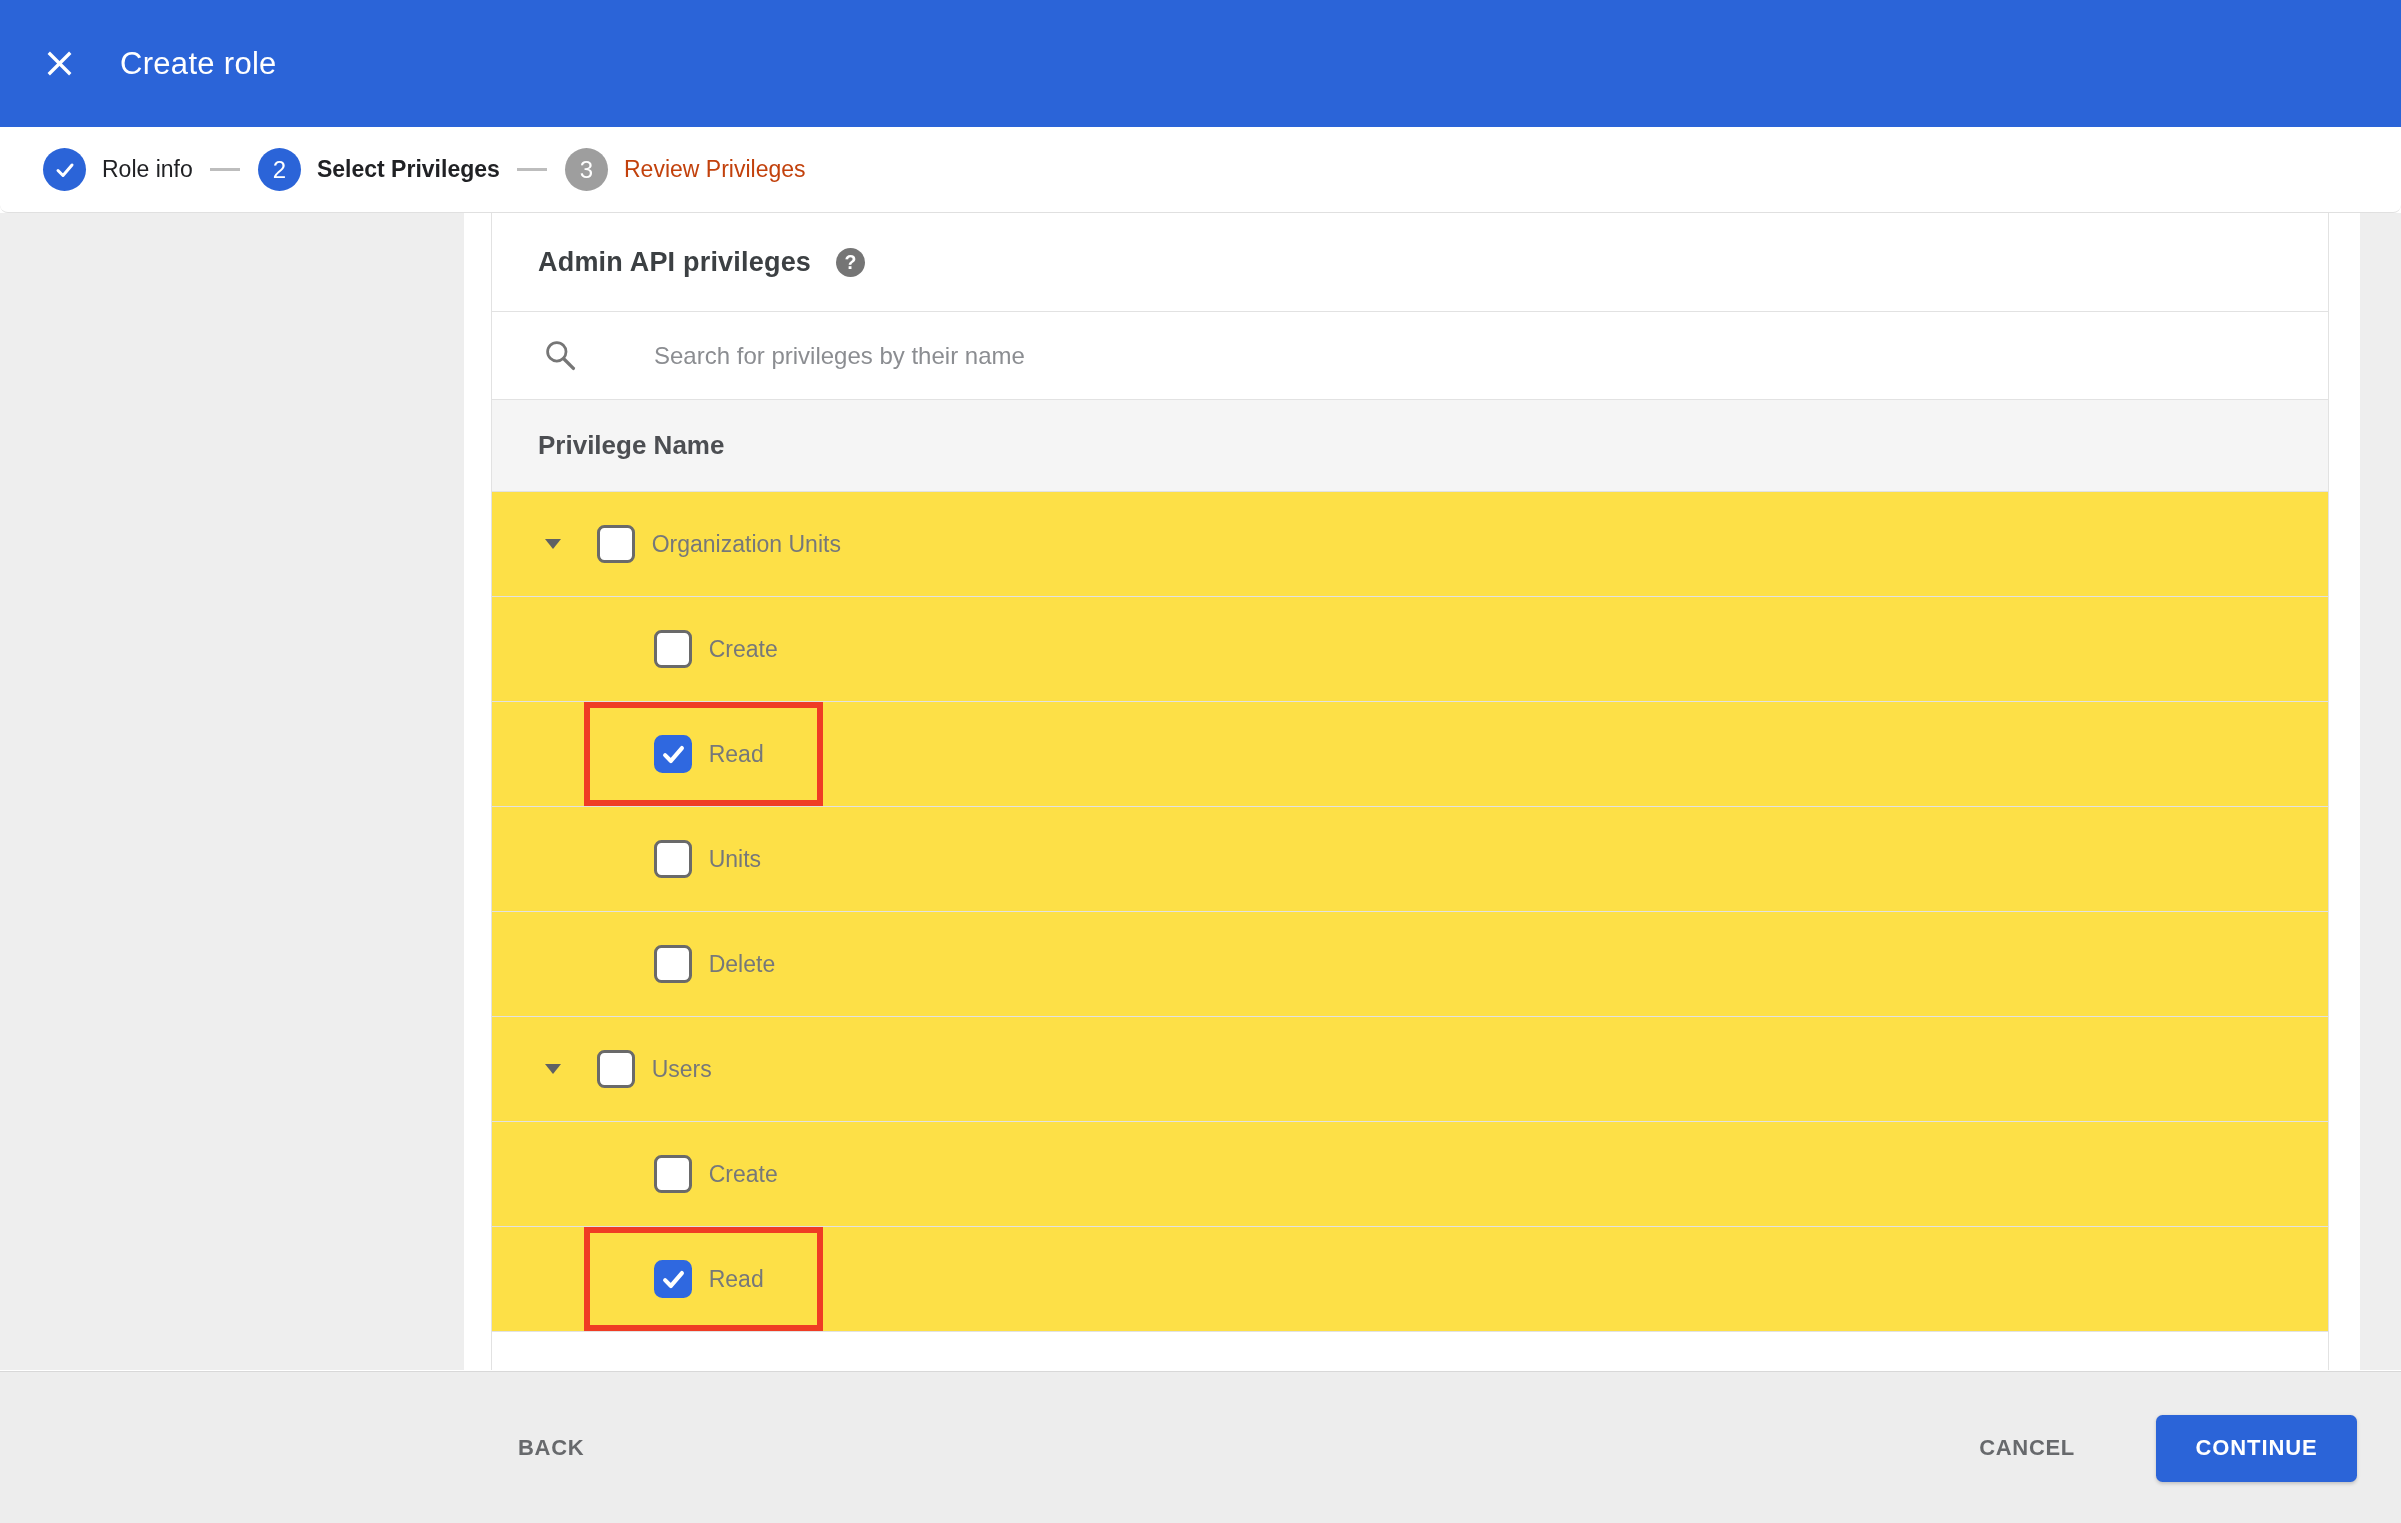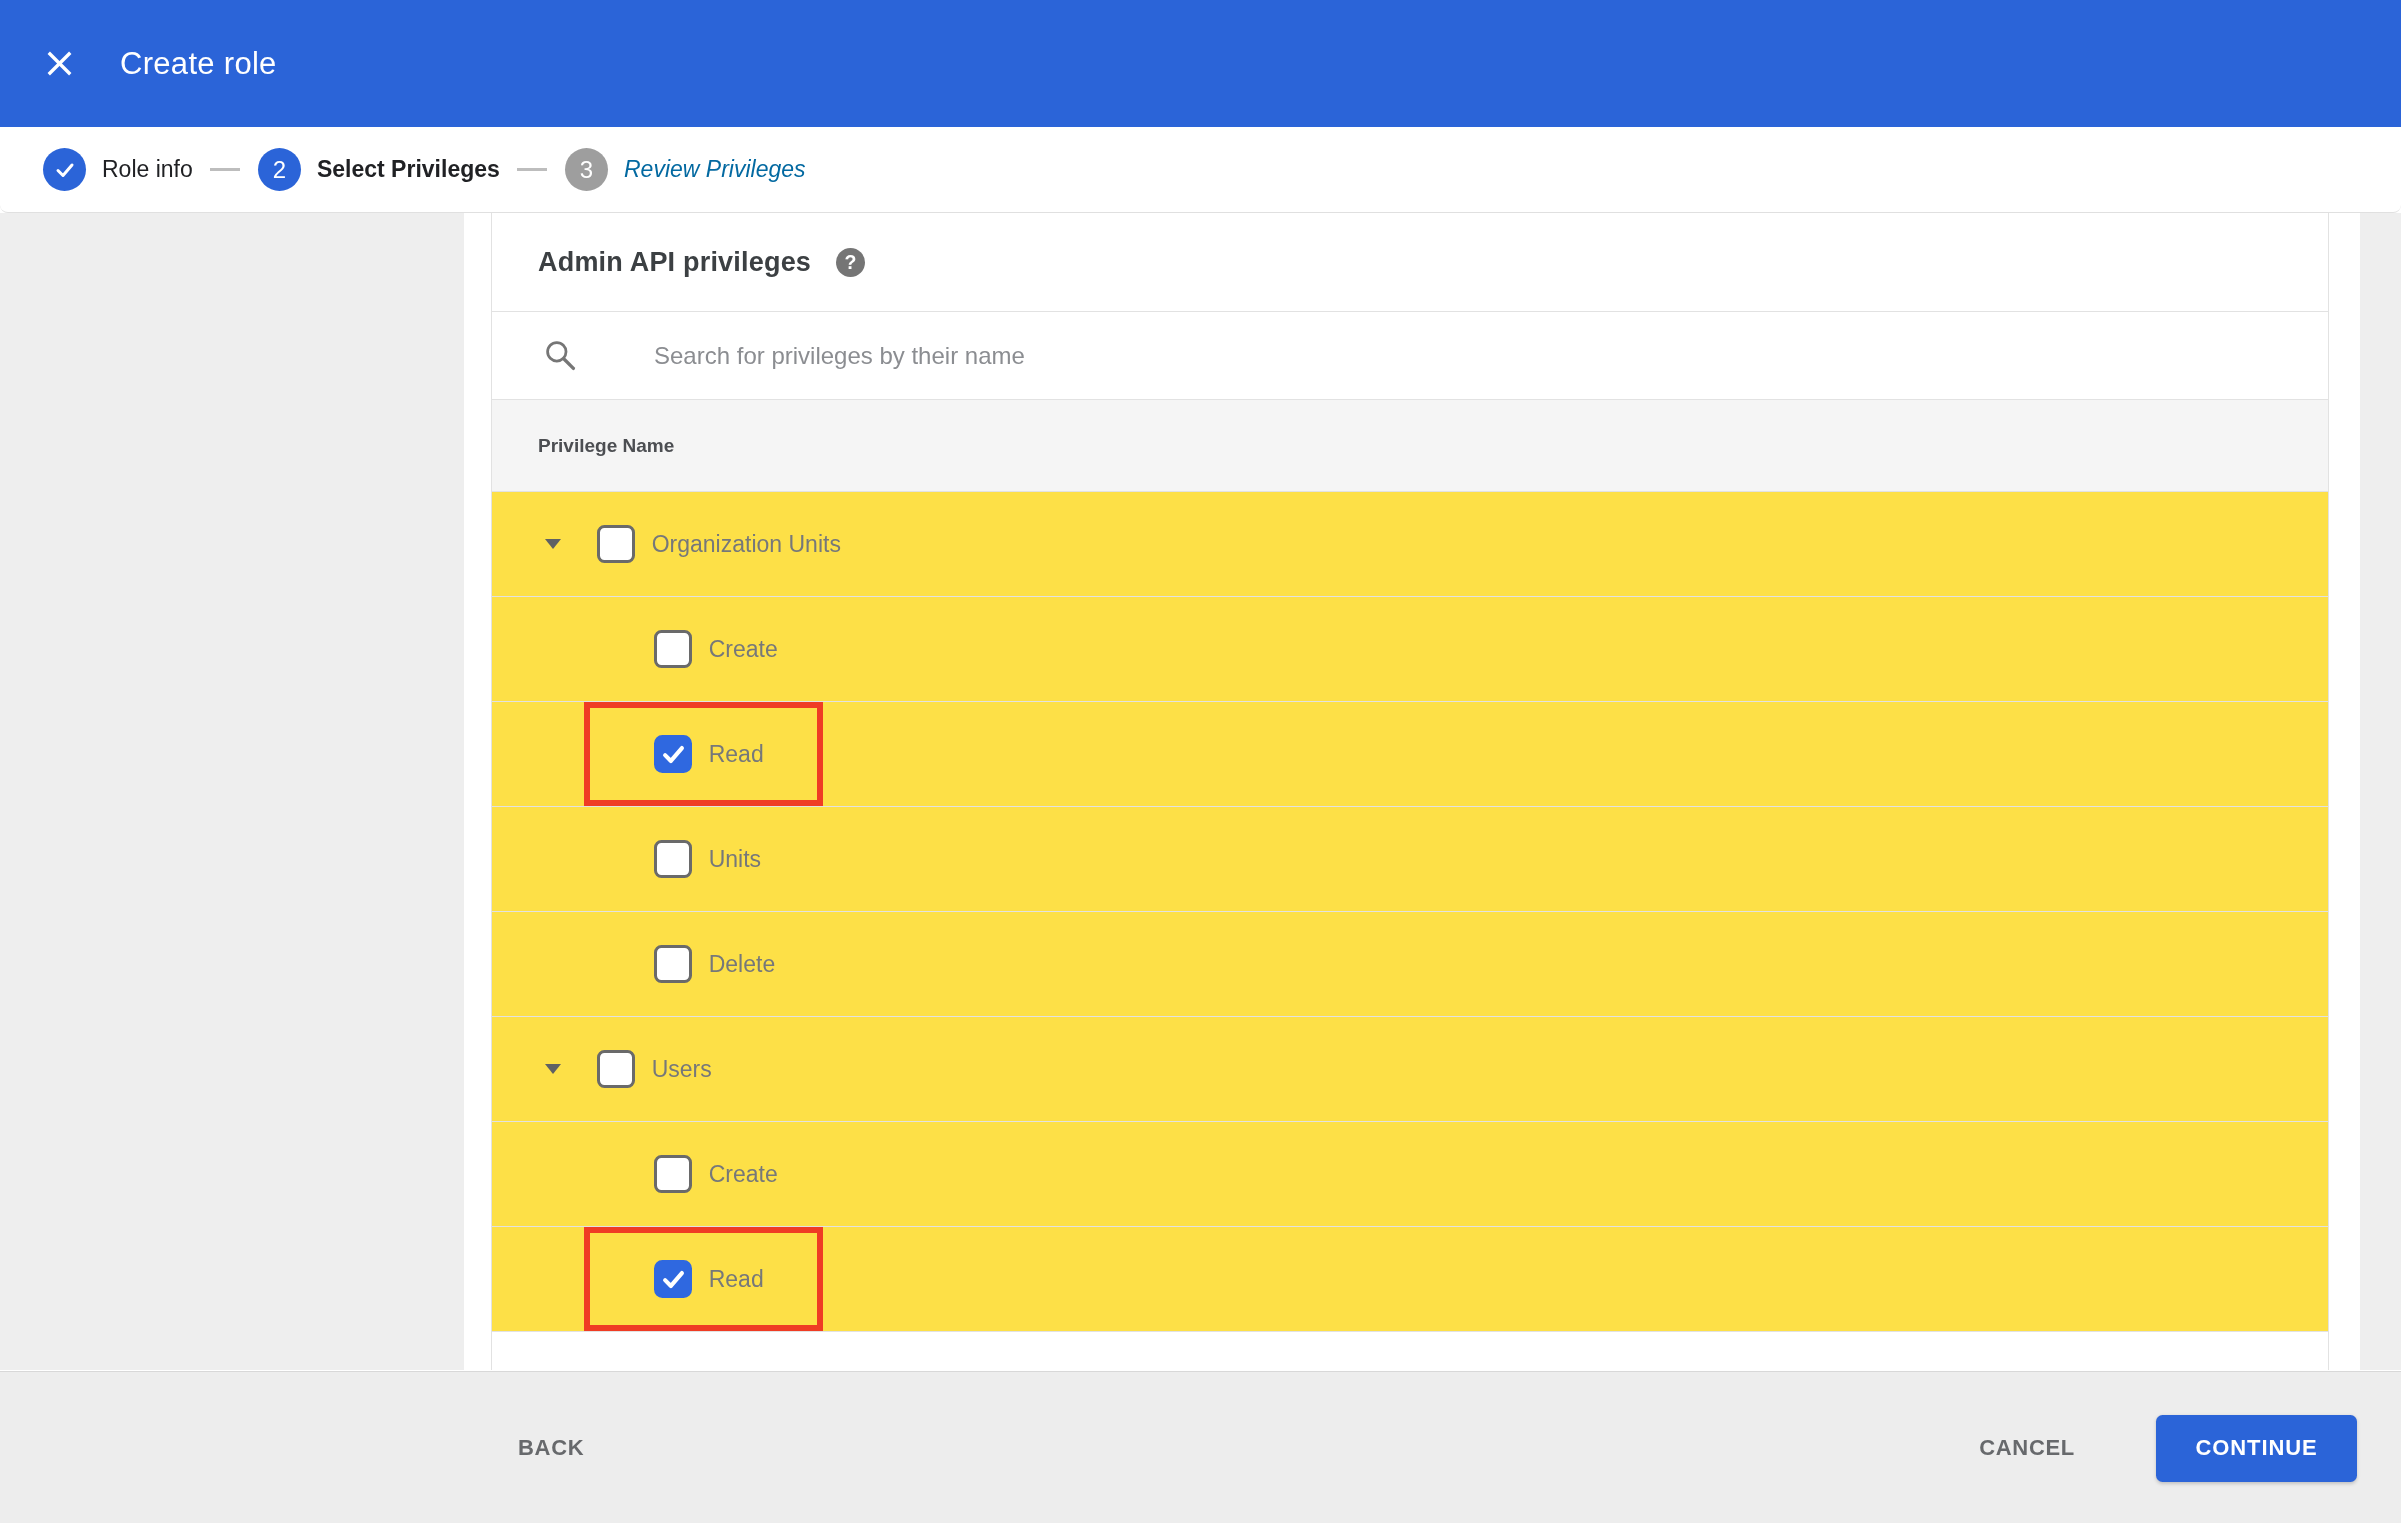--- a/index.html
+++ b/index.html
@@ -27,21 +27,21 @@
   
   .stepper{position:absolute;left:0;top:127px;width:100%;height:86px;background:#fff;
     border-bottom:1.9px solid #e0e0e0;display:flex;align-items:center;padding-left:43px;border-radius:8px;}
   .step{display:flex;align-items:center;}
   .step-circle{width:43px;height:43px;border-radius:50%;display:flex;align-items:center;
     justify-content:center;color:#fff;font-size:24px;flex:none;}
   .step.completed .step-circle,.step.active .step-circle{background:var(--header-blue);}
   .step.upcoming .step-circle{background:var(--inactive-gray);}
   .step-label{margin-left:16px;font-size:23px;color:#202124;white-space:nowrap;}
   .step.active .step-label{font-weight:700;}
-  .step.upcoming .step-label{color:#0369a1;font-style:italic;}
+  .step.upcoming .step-label{color:#c2410c;}
   .step-connector{width:30px;height:2.8px;background:#bdbdbd;margin:0 17.6px;flex:none;}
 
   
   .content{position:absolute;left:0;top:213px;width:100%;height:1157px;background:var(--side-bg);}
   .card{position:absolute;left:464px;top:0;width:1896px;height:100%;background:#ffffff;padding-left:6px;}
   .ptable{position:absolute;left:27px;top:0;width:1838px;height:100%;
     border-left:1.9px solid var(--divider);border-right:1.9px solid var(--divider);background:#fff;}
 
   .card-heading-row{height:99px;display:flex;align-items:center;padding-left:46px;
     border-bottom:1.9px solid var(--divider);}
@@ -52,21 +52,21 @@
 
   .search-row{height:88px;display:flex;align-items:center;padding-left:51px;
     border-bottom:1.9px solid var(--divider);gap:48px;}
   .search-glyph{flex:none;margin-right:28px;display:flex;}
   .search-input{flex:1;border:none;outline:none;font-size:24px;color:#3c4043;background:transparent;
     font-family:"Liberation Sans","DejaVu Sans",sans-serif;}
   .search-input::placeholder{color:#8b8d91;opacity:1;}
 
   .colhead-row{height:92px;display:flex;align-items:center;padding-left:46px;
     background:var(--colhead-bg);border-bottom:1.9px solid var(--divider);}
-  .colhead-label{font-size:19px;font-weight:700;color:#4c4e52;}
+  .colhead-label{font-size:26px;font-weight:700;color:#4c4e52;}
 
   
   .prow{position:relative;display:flex;align-items:center;height:105px;
     border-bottom:1.9px solid var(--divider);background:#fde047;cursor:pointer;}
   .prow.parent{padding-left:53px;}
   .prow.child{padding-left:162px;}
   .arrow{width:0;height:0;border-left:8.4px solid transparent;border-right:8.4px solid transparent;
     border-top:10.2px solid #5f6164;margin-right:36px;flex:none;cursor:pointer;}
   .cbx{width:38px;height:38px;border:3.7px solid #6a6a6a;border-radius:7.4px;flex:none;
     display:flex;align-items:center;justify-content:center;background:#fff;cursor:pointer;}

